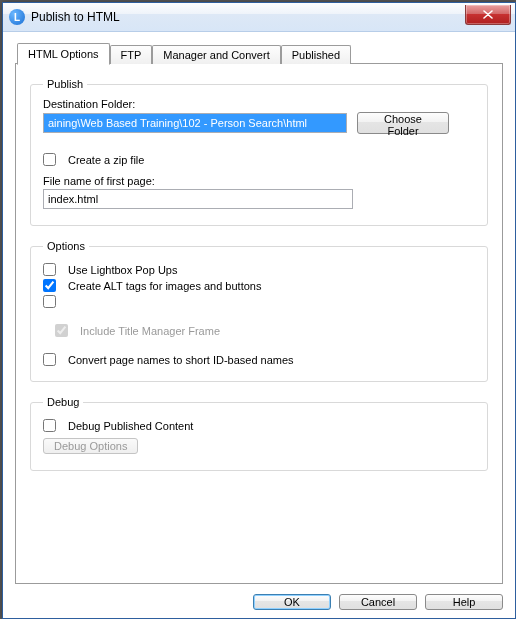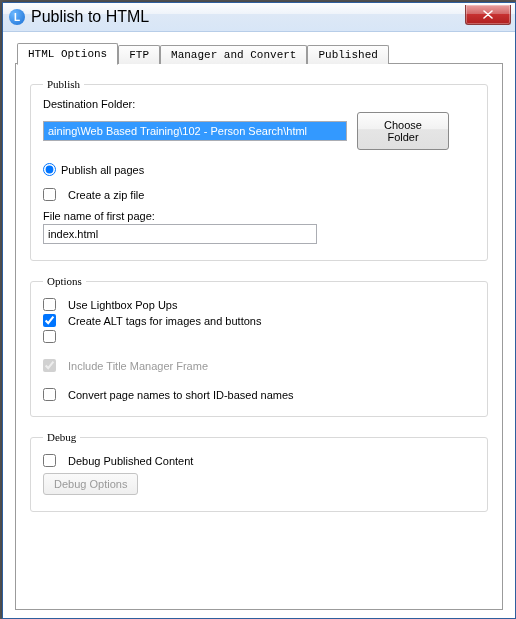--- a/index.html
+++ b/index.html
@@ -37,21 +37,21 @@
     display: flex;
     align-items: center;
     justify-content: center;
     color: #fff;
     font-size: 10px;
     font-weight: bold;
     margin-right: 6px;
   }
   .titlebar .title {
     flex: 1;
-    font-size: 16px;
+    font-size: 12px;
     color: #000;
   }
   .titlebar .close-btn {
     width: 44px;
     height: 19px;
     margin: 2px 4px 0 0;
     align-self: flex-start;
     border: 1px solid #8b3a3a;
     border-top: none;
     border-radius: 0 0 3px 3px;
@@ -88,21 +88,20 @@
     border-bottom: none;
     background: linear-gradient(to bottom, #fdfdfd, #f0f0f0);
     padding: 3px 10px 3px 10px;
     font-size: 11px;
     margin-right: 0px;
     border-radius: 2px 2px 0 0;
     position: relative;
     top: 0;
     color: #000;
     cursor: default;
-    font-family: Liberation Mono, monospace;
   }
   .tab.active {
     background: #fff;
     border-bottom: 1px solid #fff;
     padding-top: 4px;
     padding-bottom: 4px;
     z-index: 3;
     top: 1px;
   }
   .tab-panel {
@@ -117,41 +116,40 @@
   fieldset.group {
     border: 1px solid #d9d9d9;
     border-radius: 3px;
     margin: 4px 0 14px 0;
     padding: 8px 12px 12px 12px;
   }
   fieldset.group legend {
     padding: 0 4px;
     font-size: 11px;
     color: #000;
-    font-family: Liberation Serif, serif;
   }
 
   .row { margin: 4px 0; display: flex; align-items: center; }
   .label { font-size: 11px; }
 
   input[type=text].field {
     height: 20px;
     border: 1px solid #abadb3;
     padding: 1px 4px;
     font-size: 11px;
     box-sizing: border-box;
     font-family: inherit;
   }
   input[type=text].field.selected {
     background: #3399ff;
     color: #fff;
   }
 
   .btn {
-    height: 22px;
+    height: 16px;
     border: 1px solid #8a8a8a;
     border-radius: 3px;
     background: linear-gradient(to bottom, #fdfdfd 0%, #f2f2f2 45%, #e5e5e5 46%, #e0e0e0 100%);
     font-size: 11px;
     padding: 0 10px;
     cursor: default;
     box-sizing: border-box;
     font-family: inherit;
     color: #000;
   }
@@ -228,63 +226,59 @@
     </div>
 
     <div class="tab-panel">
 
       <fieldset class="group">
         <legend>Publish</legend>
 
         <div class="label">Destination Folder:</div>
         <div class="row" style="gap:10px; margin-top:2px;">
           <input type="text" class="field selected" style="width: 304px;" value="aining\Web Based Training\102 - Person Search\html">
-          <button class="btn" style="height:38px; width:92px;">Choose Folder</button>
+          <button class="btn" style="height:22px; width:92px;">Choose Folder</button>
         </div>
 
         <div class="spacer-sm"></div>
 
-        <label class="radio">
-          <input type="radio" name="pubscope" checked="" style="">
-          <span>Publish all pages</span>
-        </label>
 
         <div class="spacer-sm"></div>
 
         <label class="check">
           <input type="checkbox" style="">
           <span>Create a zip file</span>
         </label>
 
         <div class="spacer-sm"></div>
 
         <div class="label">File name of first page:</div>
         <div class="row" style="margin-top:2px;">
-          <input type="text" class="field" style="width: 274px;" value="index.html">
+          <input type="text" class="field" style="width: 310px;" value="index.html">
         </div>
       </fieldset>
 
       <fieldset class="group">
         <legend>Options</legend>
 
         <label class="check">
           <input type="checkbox" style="">
           <span>Use Lightbox Pop Ups</span>
         </label>
         <label class="check">
           <input type="checkbox" checked="" style="">
           <span>Create ALT tags for images and buttons</span>
         </label>
         <label class="check">
           <input type="checkbox" style="">
         </label>
 
         <div class="spacer-md"></div>
 
-        <label class="check disabled" style="margin-left:0;">
+        <label class="check disabled" style="margin-left:12px;">
           <input type="checkbox" checked="" disabled="" style="">
           <span>Include Title Manager Frame</span>
         </label>
 
         <div class="spacer-md"></div>
 
         <label class="check">
           <input type="checkbox" style="">
           <span>Convert page names to short ID-based names</span>
         </label>
@@ -298,15 +292,20 @@
           <span>Debug Published Content</span>
         </label>
 
         <div class="row" style="margin-top:6px;">
           <button class="btn" disabled="">Debug Options</button>
         </div>
       </fieldset>
 
     </div>
 
+    <div class="footer">
+      <button class="btn default">OK</button>
+      <button class="btn">Cancel</button>
+      <button class="btn">Help</button>
+    </div>
 
   </div>
 </div>
 
 </body></html>

